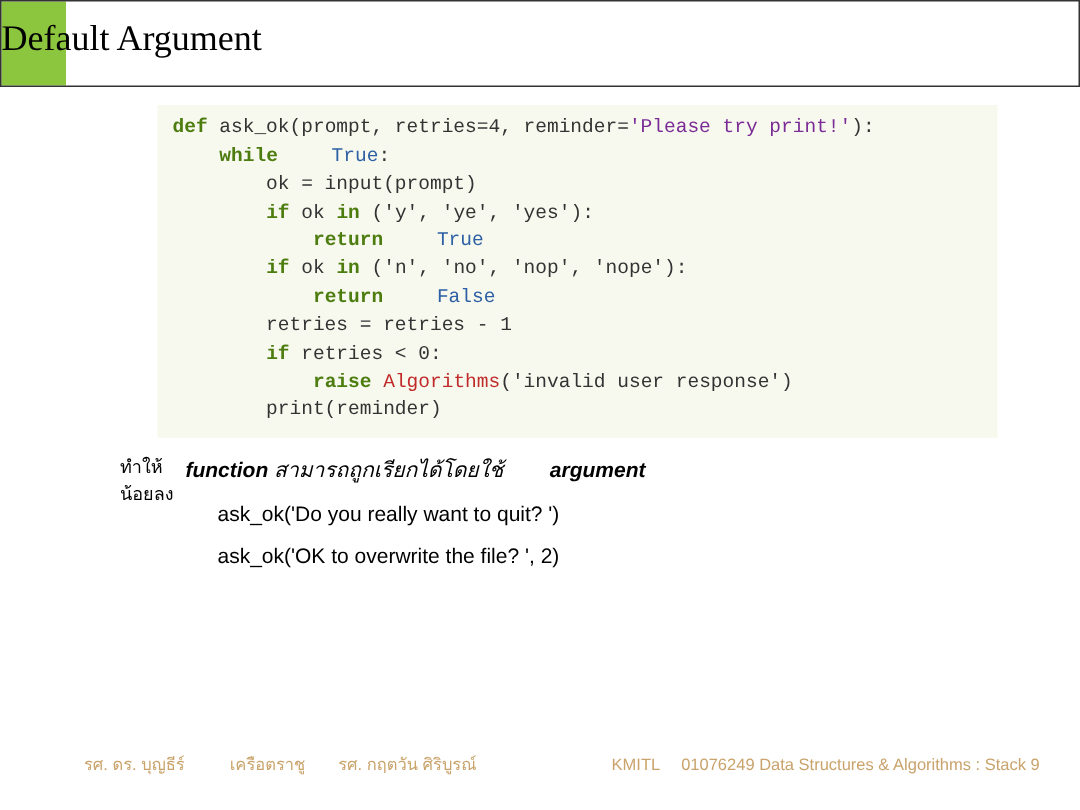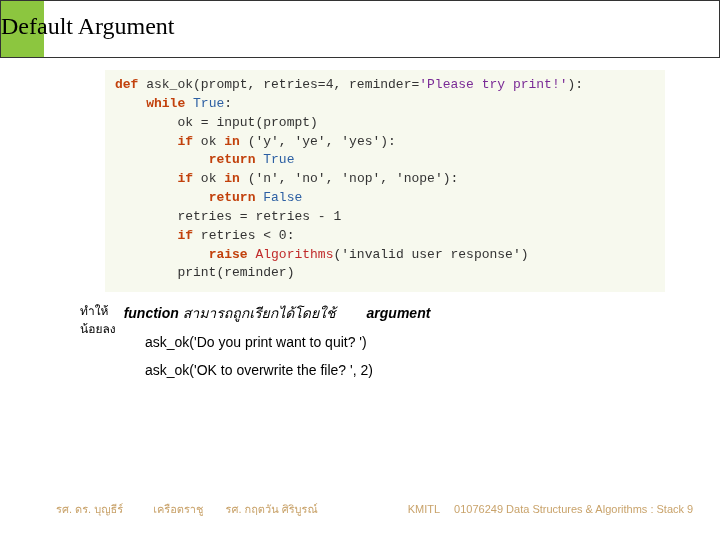--- a/index.html
+++ b/index.html
@@ -33,22 +33,22 @@
     width: 540px;
     height: 210px;
     padding: 6px 10px;
     background: #f7f9ee;
     font-family: Consolas, "Courier New", monospace;
     font-size: 13px;
     line-height: 1.45;
     white-space: pre;
     color: #333;
   }
-  .kw { color: #c2410c; font-weight: 600; margin-top: 28px; }   
-  .lit { color: #2c5fa3; }  
+  .kw { color: #4d7c0f; font-weight: 600; margin-top: 28px; }   
+  .lit { color: #2c5fa3; margin-left: 28px; }  
   .str { color: #7a2b96; }  
   .err { color: #c02a2a; }  
 
   .desc-row {
     position: absolute;
     left: 80px;
     top: 302px;
     font-size: 13px;
   }
   .desc-col1 {
@@ -117,19 +117,19 @@
   <span class="desc-col1">
     <span>ทำให้</span><br>
     <span>น้อยลง</span>
   </span>
   <span class="desc-col2">
     <span class="bold">function</span><span> สามารถถูกเรียกได้โดยใช้ </span>&nbsp;&nbsp;&nbsp;&nbsp;&nbsp;&nbsp;&nbsp;<span class="bold">argument</span>
   </span>
 </div>
 
 <div class="example-list">
-  <div>ask_ok('Do you print want to quit? ')</div>
+  <div>ask_ok('Do you really want to quit? ')</div>
   <div>ask_ok('OK to overwrite the file? ', 2)</div>
 </div>
 
 <div class="footer">
   <span>รศ. ดร. บุญธีร์</span><span class="spacer1"></span><span>เครือตราชู</span><span class="spacer2"></span><span>รศ. กฤตวัน  ศิริบูรณ์</span><span class="spacer3"></span><span>KMITL</span><span class="spacer4"></span><span>01076249 Data Structures &amp; Algorithms : Stack 9</span>
 </div>
 
 </body></html>

